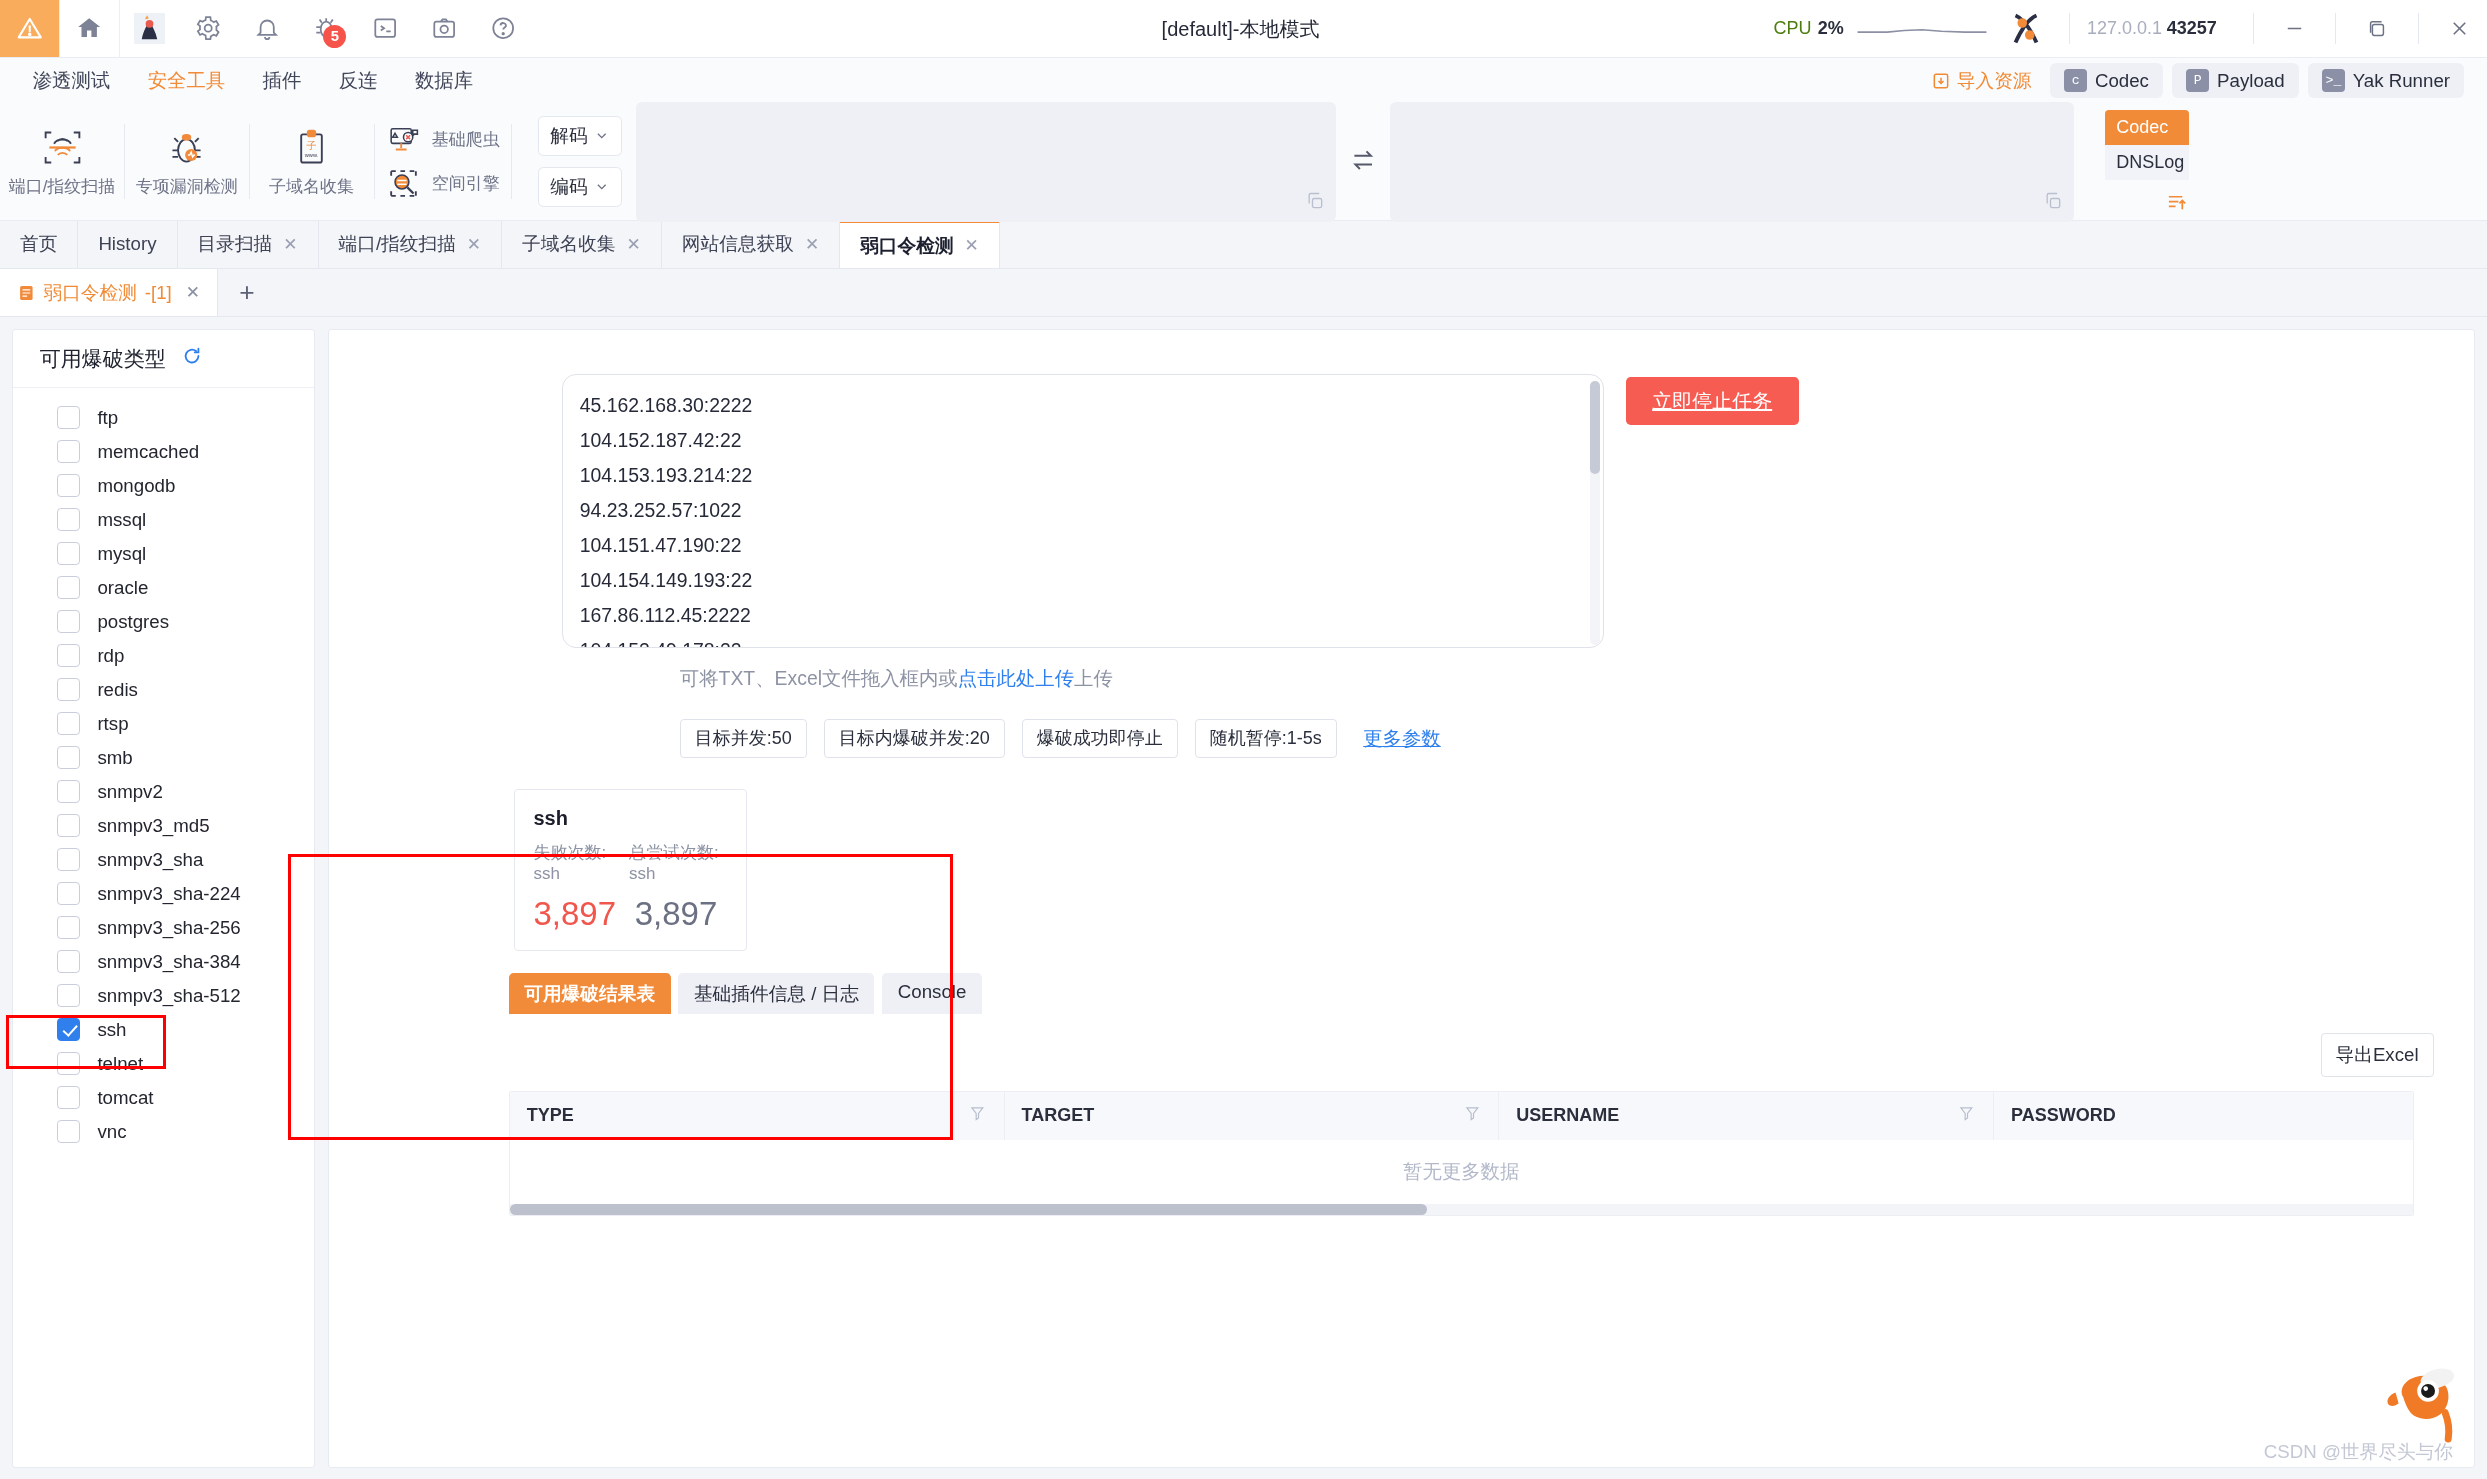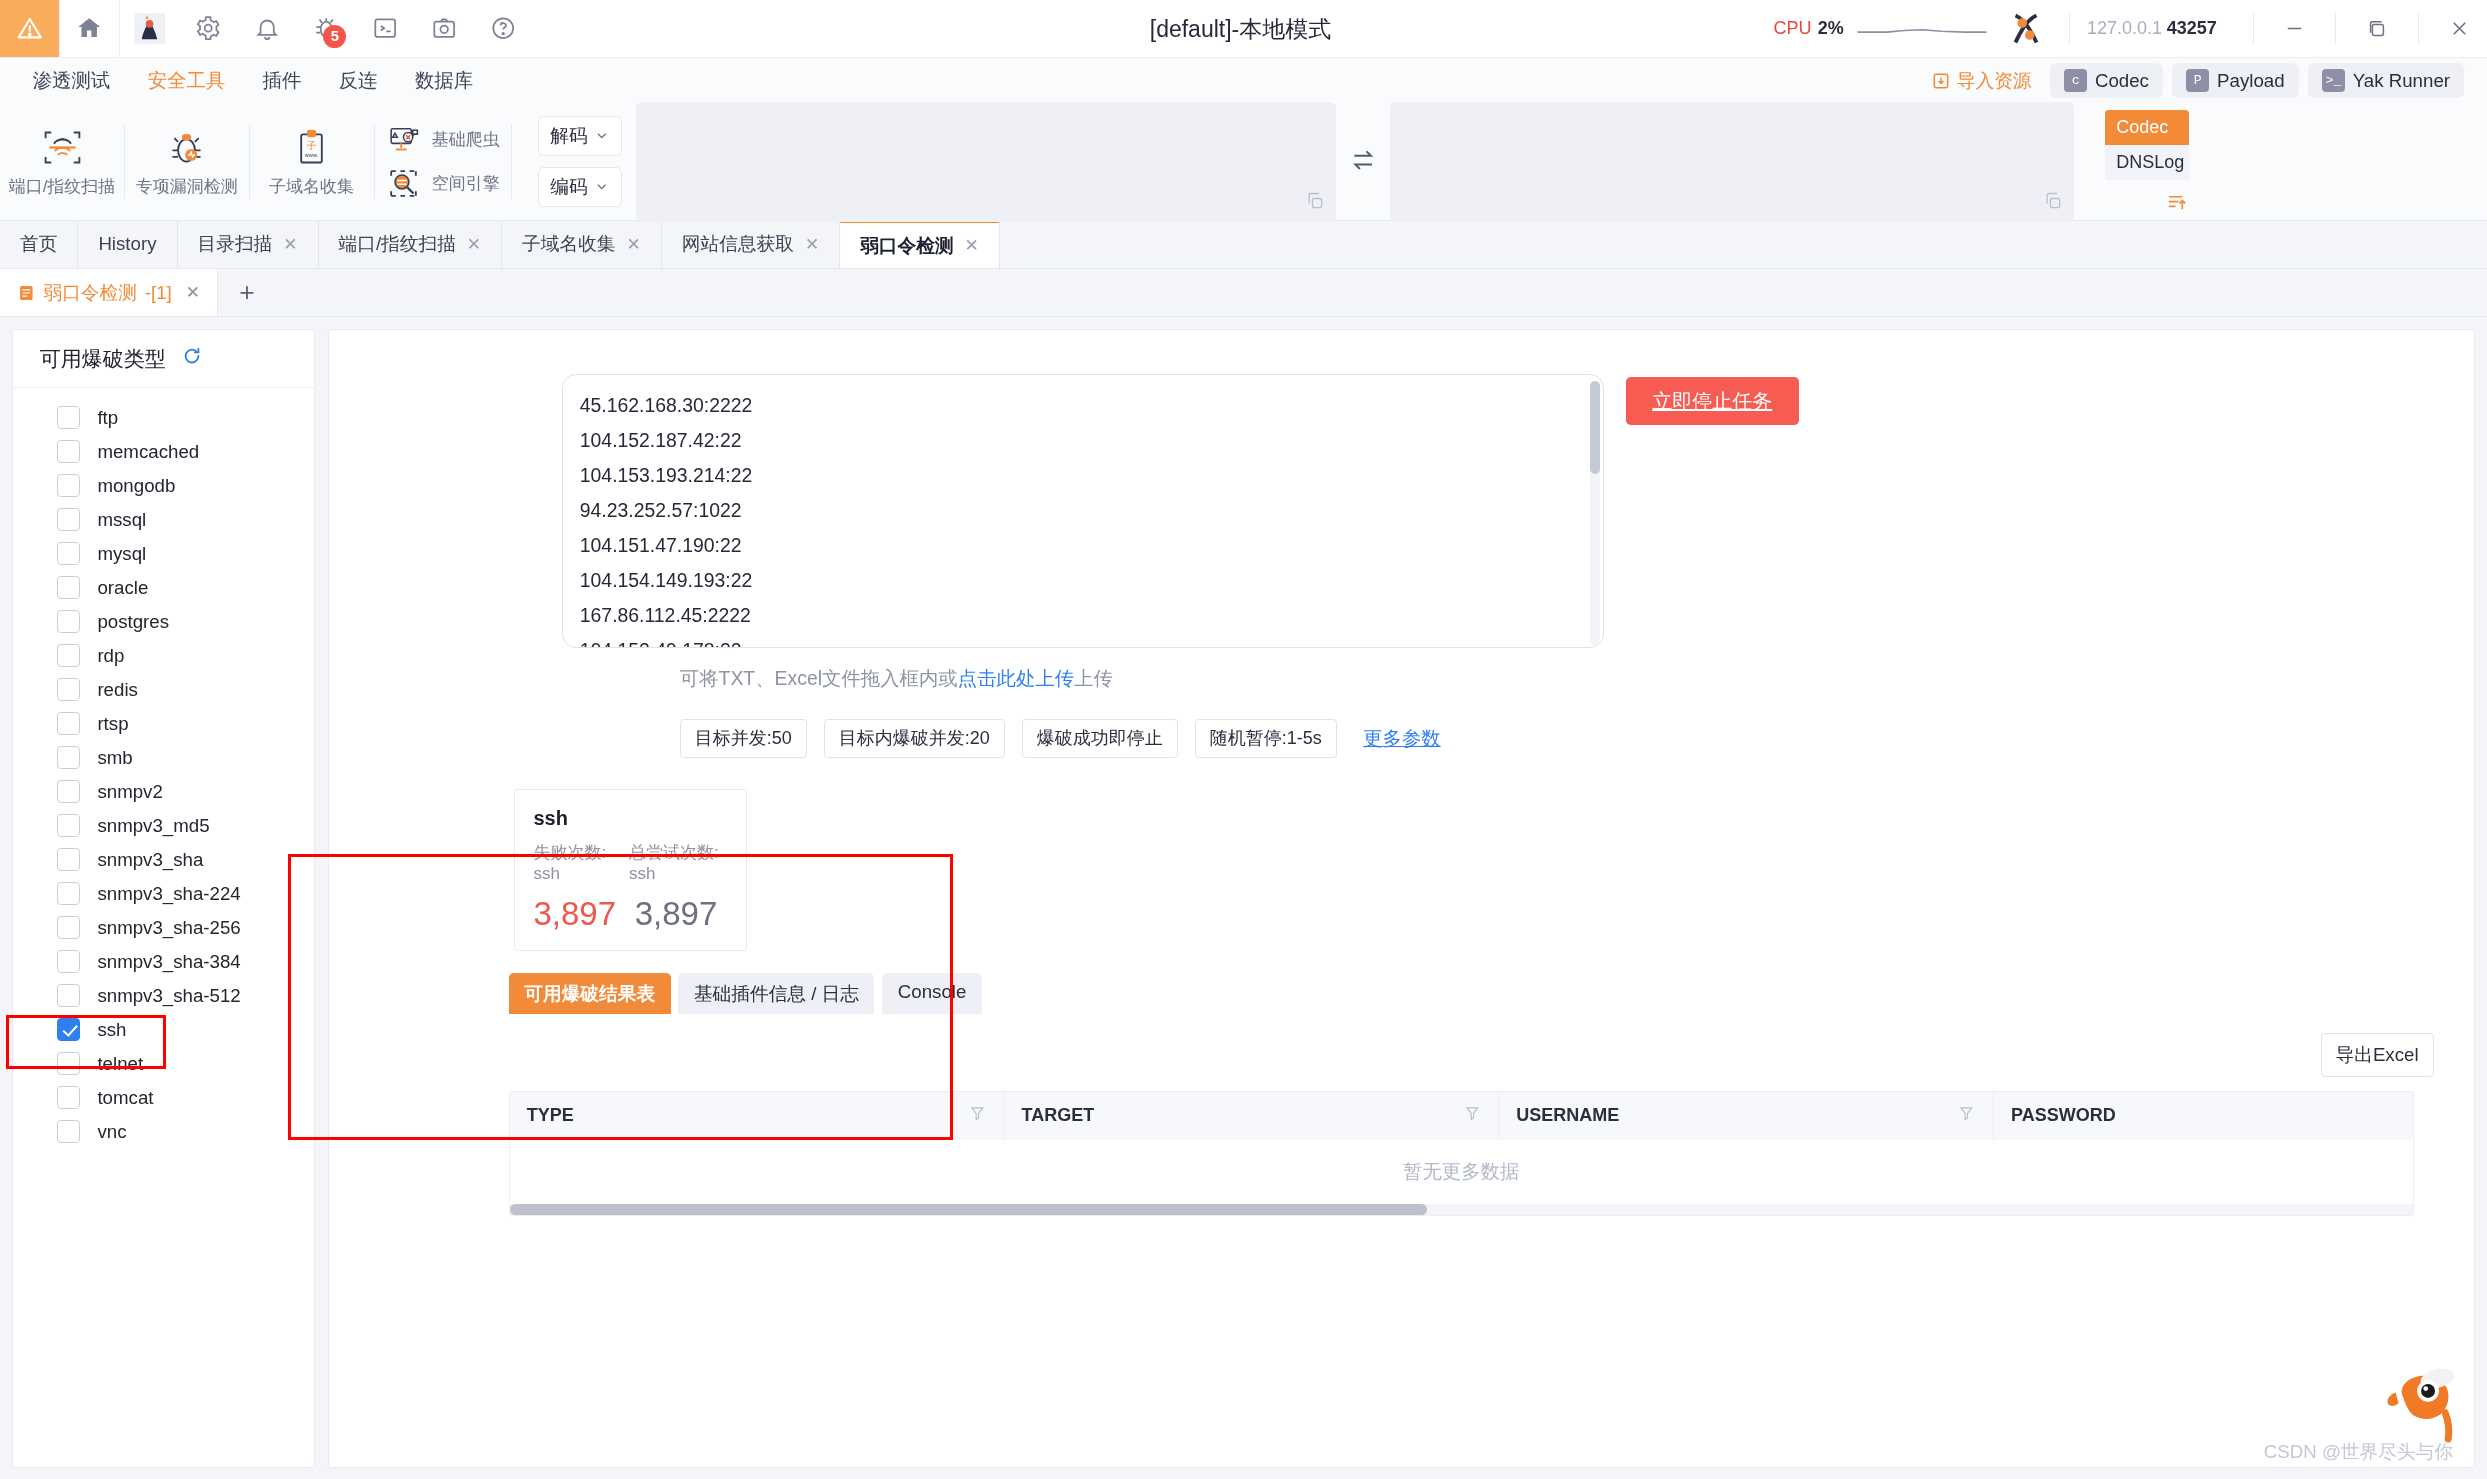--- a/index.html
+++ b/index.html
@@ -32,27 +32,27 @@
   .bug-count {
     position: absolute; background: #f6544a; color: #fff;
     font-size: 14.8px; font-weight: 700; border-radius: 50%;
     width: 23px; height: 23px; display: flex; align-items: center;
     justify-content: center; right: 9.3px; top: 25px;
     font-family: "Liberation Sans", sans-serif;
   }
   .tb-title {
     position: absolute; left: 0; right: 6px; top: 0; height: 58px;
     display: flex; align-items: center; justify-content: center;
-    font-size: 23px; color: #262a38; pointer-events: none;
+    font-size: 20px; color: #262a38; pointer-events: none;
   }
   .tb-right {
     margin-left: auto; display: flex; align-items: center;
     padding-right: 3.1px; z-index: 2;
   }
-  .cpu-label { font-size: 18px; color: #ef4444; margin-right: 6.2px; }
+  .cpu-label { font-size: 18px; color: #4d7c0f; margin-right: 6.2px; }
   .cpu-val { font-size: 18px; color: #2b2f3d; font-weight: 600; }
   .cpu-spark { width: 132px; height: 28px; margin: 0 12.4px; }
   .yak-logo { width: 36px; height: 36px; margin: 0 7.8px; }
   .vdiv { width: 0.8px; height: 31px; background: #e5e8f0; margin: 0 17px; }
   .addr { font-size: 18px; color: #a8aebe; }
   .addr b { color: #2b2f3d; font-weight: 700; margin-left: 4.7px; }
   .winbtns { display: flex; align-items: center; margin-left: 18.7px; }
   .winbtn {
     width: 48px; height: 58px; display: flex; align-items: center;
     justify-content: center; color: #6c7183;

